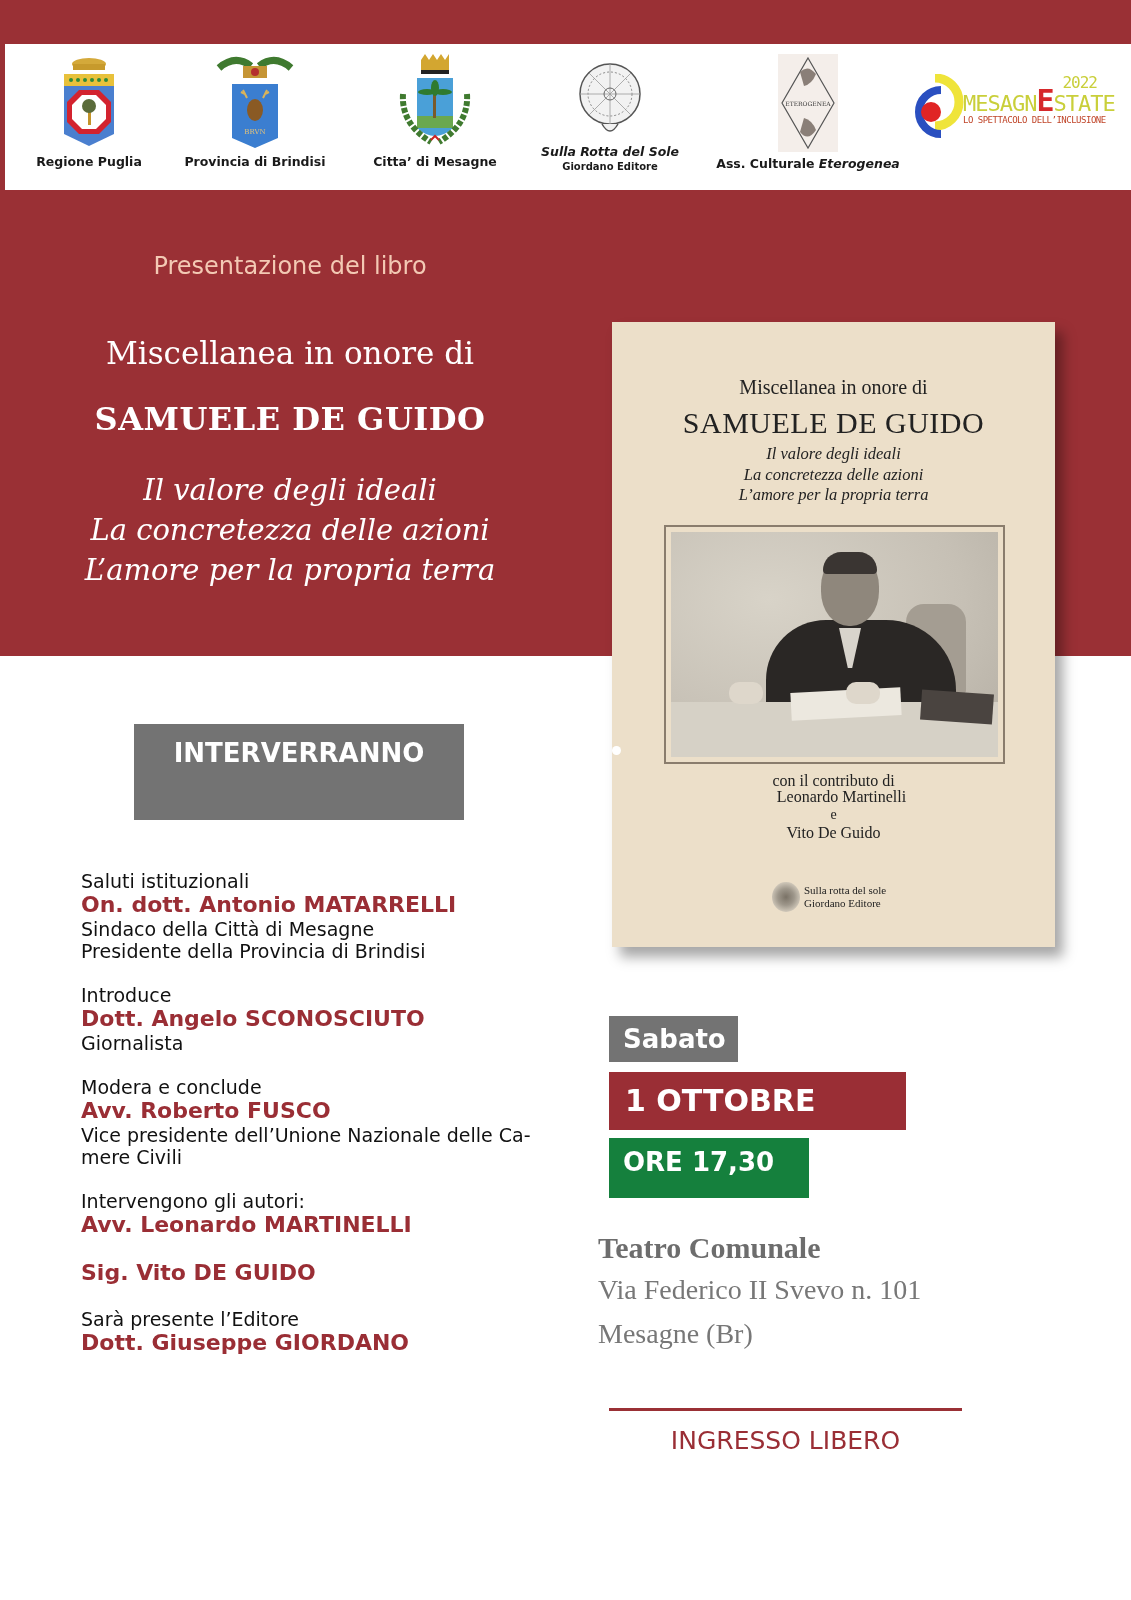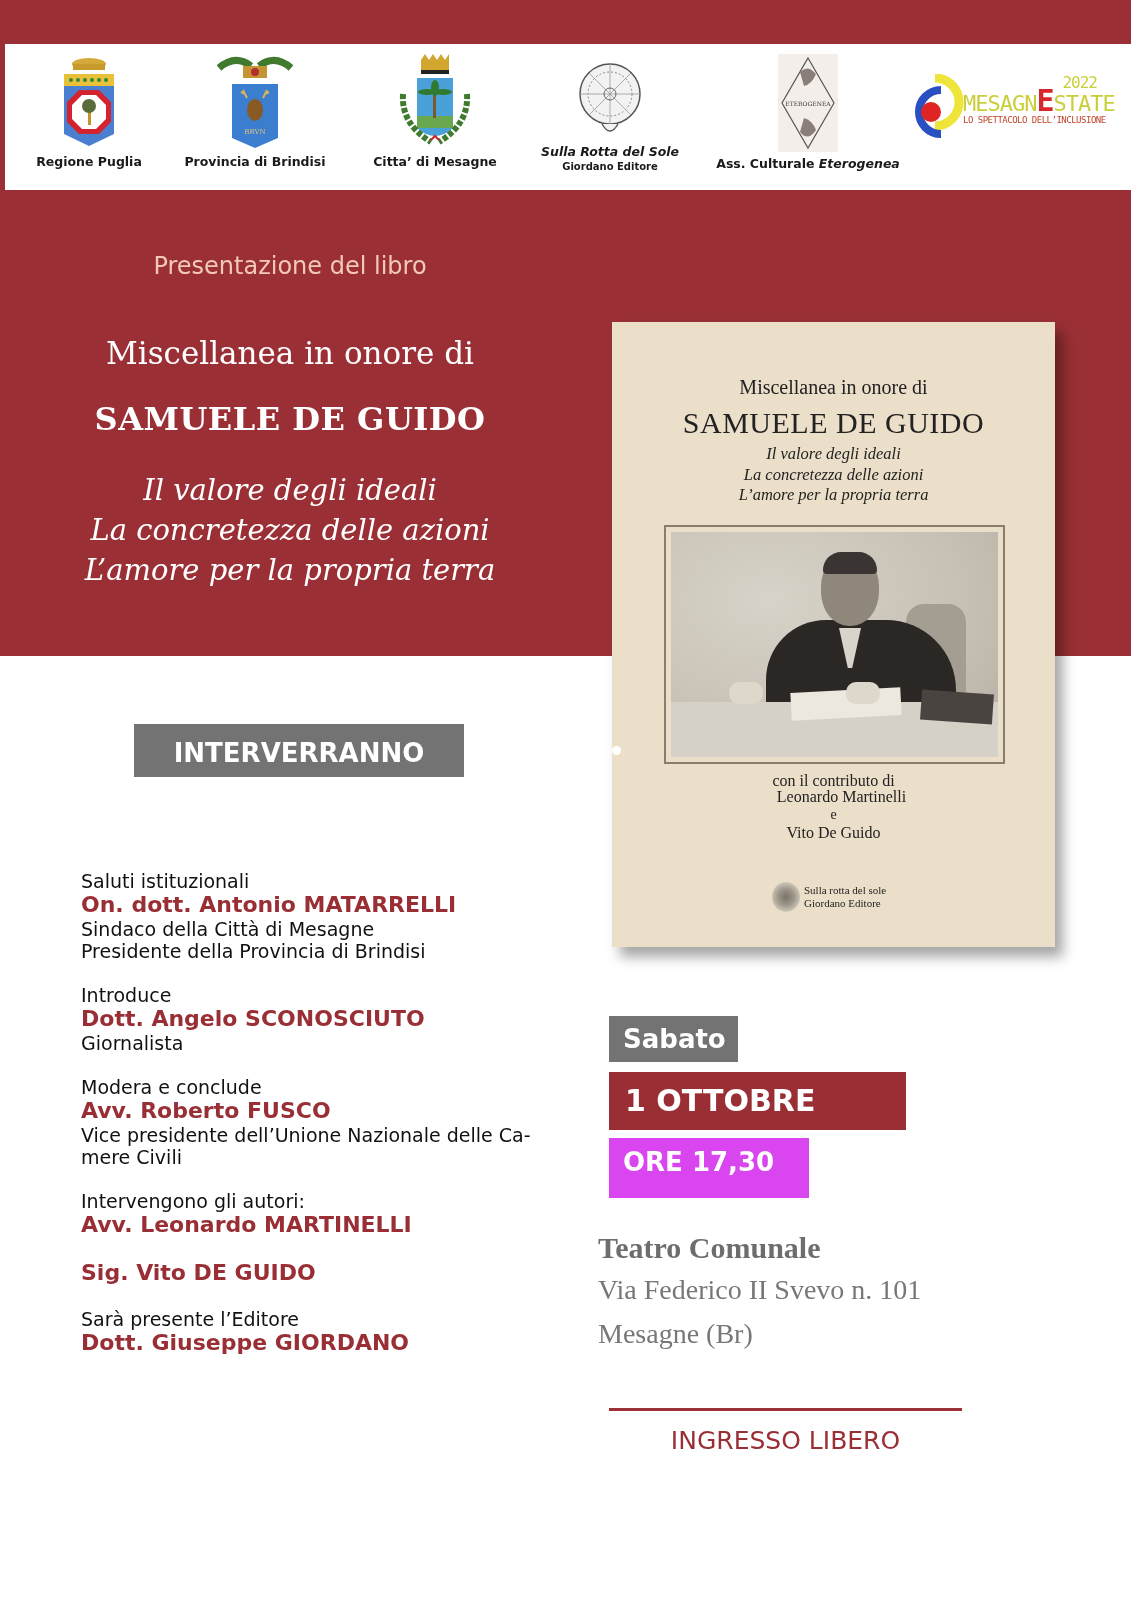--- a/index.html
+++ b/index.html
@@ -38,32 +38,32 @@
   .photo .hand2 { position: absolute; left: 175px; top: 150px; width: 34px; height: 22px; background: #ded7cb; border-radius: 10px; }
   .book .b-contrib { position: absolute; top: 450px; width: 100%; font-size: 16px; }
   .book .b-author1 { position: absolute; top: 466px; width: 100%; font-size: 16px; padding-left: 16px; }
   .book .b-and { position: absolute; top: 485px; width: 100%; font-size: 14px; }
   .book .b-author2 { position: absolute; top: 502px; width: 100%; font-size: 16px; }
   .book .b-pub { position: absolute; top: 560px; left: 160px; display: flex; align-items: center; gap: 4px; text-align: left; font-size: 11px; line-height: 13px; }
   .book .b-seal { width: 28px; height: 30px; border-radius: 50%; background: radial-gradient(circle, #7a7266 0%, #9e978b 40%, #ccc4b6 70%); }
 
   .dot { position: absolute; left: 612px; top: 746px; width: 9px; height: 9px; border-radius: 50%; background: #ffffff; }
 
-  .inter-box { position: absolute; left: 134px; top: 724px; width: 330px; height: 53px; background: #737373; color: #ffffff; font-family: "DejaVu Sans", sans-serif; font-weight: bold; font-size: 26px; text-align: center; line-height: 58px; padding-left: 0; }
+  .inter-box { position: absolute; left: 134px; top: 724px; width: 330px; height: 96px; background: #737373; color: #ffffff; font-family: "DejaVu Sans", sans-serif; font-weight: bold; font-size: 26px; text-align: center; line-height: 58px; padding-left: 0; }
 
   .speakers { position: absolute; left: 81px; top: 870px; width: 480px; font-family: "DejaVu Sans", sans-serif; }
   .sp-role { font-size: 19px; color: #111; line-height: 22px; }
   .sp-name { font-size: 22px; font-weight: bold; color: #9a2e35; line-height: 26px; }
   .sp-desc { font-size: 19px; color: #111; line-height: 22px; }
   .sp-block { margin-bottom: 22px; }
 
   .tag { position: absolute; color: #ffffff; font-family: "DejaVu Sans", sans-serif; font-weight: bold; }
   .tag-day { left: 609px; top: 1016px; width: 129px; height: 46px; background: #737373; font-size: 26px; line-height: 46px; padding-left: 14px; }
   .tag-date { left: 609px; top: 1072px; width: 297px; height: 58px; background: #9a2e35; font-size: 30px; line-height: 58px; padding-left: 16px; }
-  .tag-time { left: 609px; top: 1138px; width: 200px; height: 60px; background: #d946ef; font-size: 26px; line-height: 48px; padding-left: 14px; }
+  .tag-time { left: 609px; top: 1138px; width: 200px; height: 60px; background: #15803d; font-size: 26px; line-height: 48px; padding-left: 14px; }
 
   .venue { position: absolute; left: 598px; top: 1228px; font-family: Liberation Serif, serif; color: #777777; }
   .venue .v-name { font-size: 30px; font-weight: bold; color: #6d6d6d; line-height: 40px; }
   .venue .v-line { font-size: 28px; line-height: 44px; }
 
   .divider { position: absolute; left: 609px; top: 1408px; width: 353px; height: 3px; background: #9a3035; }
   .entry { position: absolute; left: 609px; width: 353px; top: 1426px; text-align: center; font-family: "DejaVu Sans", sans-serif; font-size: 25px; color: #9a2e35; }
 </style>
 </head>
 <body>

